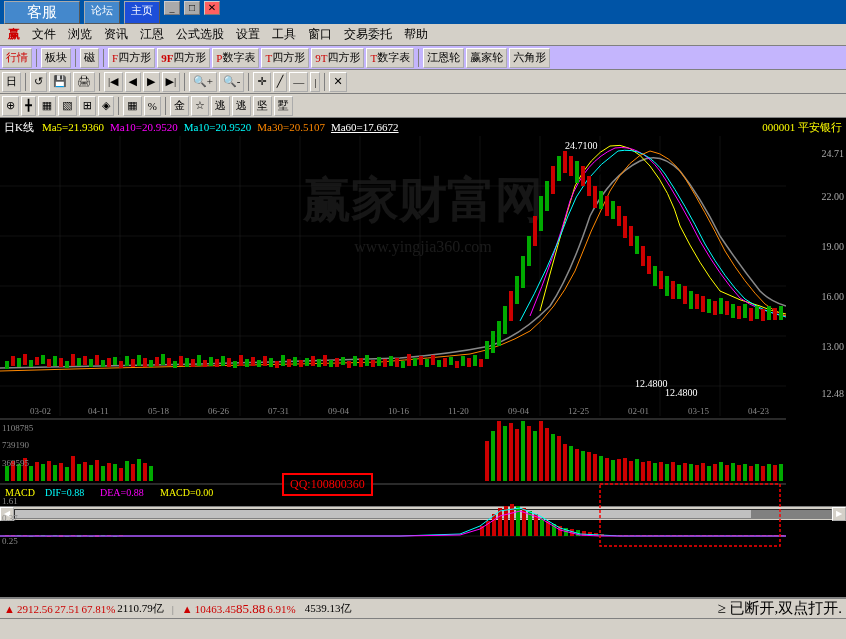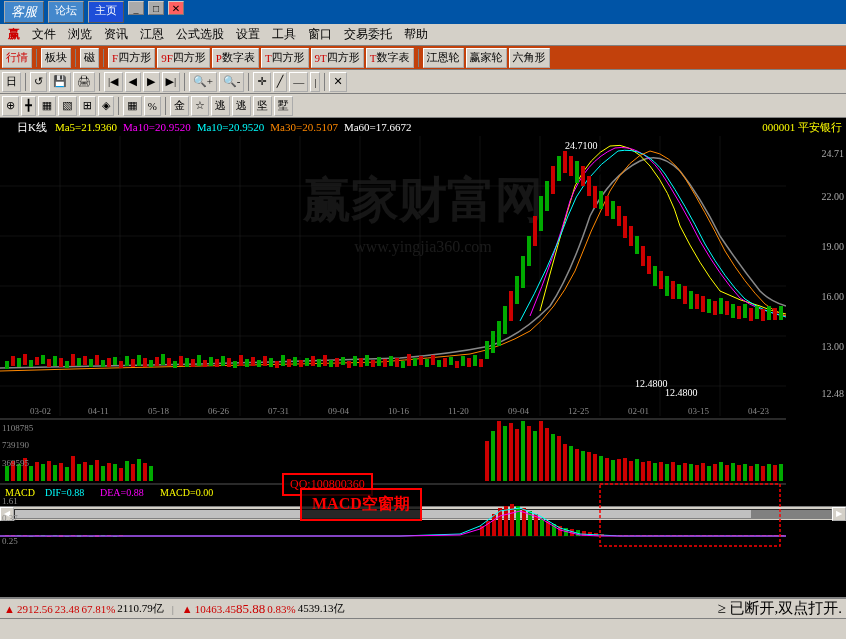--- a/index.html
+++ b/index.html
@@ -7,21 +7,21 @@
     
     
     #titlebar { background: #0054a6; height: 24px; display: flex; align-items: center; justify-content: space-between; padding: 0 4px; color: #fff; font-size: 12px; }
     .win-btn { background: #aaa; color: #000; width: 16px; height: 14px; display: flex; align-items: center; justify-content: center; font-size: 10px; cursor: pointer; border: 1px outset #ccc; }
     
     
     #menubar { background: #d4d0c8; height: 22px; display: flex; align-items: center; padding: 0 2px; border-bottom: 1px solid #808080; }
     .menu-item { padding: 2px 6px; color: #000; font-size: 12px; cursor: pointer; white-space: nowrap; }
     
     
-    .toolbar { background: #c2410c; height: 26px; display: flex; align-items: center; padding: 1px 2px; border-bottom: 1px solid #808080; gap: 2px; flex-wrap: nowrap; overflow: hidden; }
+    .toolbar { background: #c4b5fd; height: 26px; display: flex; align-items: center; padding: 1px 2px; border-bottom: 1px solid #808080; gap: 2px; flex-wrap: nowrap; overflow: hidden; }
     .tb-btn { background: #d4d0c8; border: 1px outset #fff; padding: 1px 3px; font-size: 11px; color: #000; cursor: pointer; white-space: nowrap; height: 20px; display: flex; align-items: center; }
     .tb-sep { width: 1px; height: 18px; background: #808080; margin: 0 2px; }
     
     
     #chart-container { position: relative; background: #000; width: 846px; height: 490px; overflow: hidden; }
     
     
     #chart-labels { position: absolute; top: 0; left: 0; right: 0; height: 20px; background: #000; display: flex; align-items: center; padding: 0 4px; font-size: 11px; color: #fff; z-index: 10; }
     .ma5 { color: #ffff00; }
     .ma10 { color: #ff00ff; }
@@ -46,21 +46,21 @@
     #gann-logo { position: absolute; bottom: 155px; right: 0; width: 65px; height: 65px; background: radial-gradient(circle, #1a6b1a 0%, #0a3a0a 100%); border-radius: 50%; display: flex; flex-direction: column; align-items: center; justify-content: center; color: #ffd700; font-size: 9px; font-weight: bold; border: 2px solid #ffd700; z-index: 15; }
     
     
     #scrollbar { position: absolute; bottom: 42px; left: 0; right: 0; height: 14px; background: #d4d0c8; border-top: 1px solid #808080; display: flex; align-items: center; }
   </style>
 </head>
 <body>
 
 <div id="titlebar">
   <div style="display:flex;gap:4px;margin-right:4px;">
-    <div style="background:#4488cc;border:1px outset #aaa;padding:1px 6px;font-size:13px;cursor:pointer;font-style:italic;">客服</div>
+    <div style="background:#4488cc;border:1px outset #aaa;padding:1px 22px;font-size:15px;cursor:pointer;">客服</div>
     <div style="background:#4488cc;border:1px outset #aaa;padding:1px 6px;font-size:11px;cursor:pointer;">论坛</div>
     <div style="background:#1d4ed8;border:1px outset #aaa;padding:1px 6px;font-size:11px;cursor:pointer;">主页</div>
     <div class="win-btn">_</div>
     <div class="win-btn">□</div>
     <div class="win-btn" style="background:#ff6060;">✕</div>
   </div>
 </div>
 
 <div id="menubar">
   <span class="menu-item" style="color:#cc0000;font-weight:bold;">赢</span>
@@ -77,21 +77,21 @@
 </div>
 
 <div class="toolbar" style="height:24px;">
   <div class="tb-btn" style="color:#cc0000;">行情</div>
   <div class="tb-sep"></div>
   <div class="tb-btn">板块</div>
   <div class="tb-sep"></div>
   <div class="tb-btn">磁</div>
   <div class="tb-sep"></div>
   <div class="tb-btn"><span style="color:#cc0000;">F</span>四方形</div>
-  <div class="tb-btn"><span style="color:#cc0000;">9F</span>四方形</div>
+  <div class="tb-btn"><span style="color:#cc0000;font-weight:bold;">9F</span>四方形</div>
   <div class="tb-btn"><span style="color:#cc0000;">P</span>数字表</div>
   <div class="tb-btn"><span style="color:#cc0000;">T</span>四方形</div>
   <div class="tb-btn"><span style="color:#cc0000;">9T</span>四方形</div>
   <div class="tb-btn"><span style="color:#cc0000;">T</span>数字表</div>
   <div class="tb-sep"></div>
   <div class="tb-btn">江恩轮</div>
   <div class="tb-btn">赢家轮</div>
   <div class="tb-btn">六角形</div>
 </div>
 
@@ -136,27 +136,27 @@
   <div class="tb-btn">逃</div>
   <div class="tb-btn">坚</div>
   <div class="tb-btn">墅</div>
 </div>
 
 <div id="chart-container" style="position:relative;width:846px;height:430px;background:#000;overflow:hidden;">
 
   <div id="watermark">赢家财富网</div>
   <div id="watermark2">www.yingjia360.com</div>
 
-  <div id="chart-labels" style="position:absolute;top:0;left:0;right:0;height:18px;background:#000;display:flex;align-items:center;padding:0 4px;font-size:11px;z-index:10;margin-left:13px;">
+  <div id="chart-labels" style="position:absolute;top:0;left:0;right:0;height:18px;background:#000;display:flex;align-items:center;padding:0 4px;font-size:11px;z-index:10;">
     <span style="color:#fff;margin-right:8px;">日K线</span>
     <span class="ma5" style="margin-right:6px;color:#ffff00;font-size:11px;">Ma5=21.9360</span>
     <span class="ma10" style="margin-right:6px;color:#ff00ff;font-size:11px;">Ma10=20.9520</span>
     <span class="ma10b" style="margin-right:6px;color:#00ffff;font-size:11px;">Ma10=20.9520</span>
     <span class="ma30" style="margin-right:6px;color:#ff8800;font-size:11px;">Ma30=20.5107</span>
-    <span class="ma60" style="margin-right:6px;color:#ffffff;font-size:11px;">Ma60=17.6672</span>
+    <span class="ma60" style="margin-right:6px;color:#ffffff;font-size:11px;text-decoration:underline;">Ma60=17.6672</span>
     <span style="margin-left:auto;color:#ffff00;font-size:11px;">000001 平安银行</span>
   </div>
 
   <svg style="position:absolute;top:18px;left:0;width:786px;height:412px;z-index:5;" viewBox="0 0 786 412">
 
     <line x1="0" y1="50" x2="786" y2="50" stroke="#222" stroke-width="0.5"></line>
     <line x1="0" y1="100" x2="786" y2="100" stroke="#222" stroke-width="0.5"></line>
     <line x1="0" y1="150" x2="786" y2="150" stroke="#222" stroke-width="0.5"></line>
     <line x1="0" y1="200" x2="786" y2="200" stroke="#222" stroke-width="0.5"></line>
     <line x1="0" y1="250" x2="786" y2="250" stroke="#222" stroke-width="0.5"></line>
@@ -526,46 +526,43 @@
     <div style="position:absolute;top:105px;right:2px;color:#aaa;font-size:10px;">19.00</div>
     <div style="position:absolute;top:155px;right:2px;color:#aaa;font-size:10px;">16.00</div>
     <div style="position:absolute;top:205px;right:2px;color:#aaa;font-size:10px;">13.00</div>
     <div style="position:absolute;top:252px;right:2px;color:#aaa;font-size:10px;">12.48</div>
   </div>
 
   <div id="qq-annotation" style="position:absolute;left:282px;top:355px;border:2px solid #ff0000;background:rgba(0,0,0,0.8);color:#ff0000;font-size:12px;padding:2px 6px;z-index:20;">
     <span>QQ:100800360</span>
   </div>
 
-  <div id="macd-annotation" style="position:absolute;left:300px;top:370px;border:2px solid #ff0000;background:rgba(0,0,0,0.8);color:#ff0000;font-size:16px;font-weight:bold;padding:4px 10px;z-index:20;">
-    <span>MACD空窗期</span>
-  </div>
 
 
   <div style="position:absolute;left:635px;top:260px;color:#fff;font-size:10px;z-index:10;">12.4800</div>
 </div>
 
 <div id="scrollbar" style="position:relative;width:846px;height:14px;background:#d4d0c8;border-top:1px solid #808080;display:flex;align-items:center;">
   <div style="width:14px;height:14px;background:#d4d0c8;border:1px outset #fff;display:flex;align-items:center;justify-content:center;font-size:8px;cursor:pointer;">◀</div>
   <div style="flex:1;height:10px;background:#c0c0c0;border:1px inset #808080;position:relative;cursor:pointer;">
     <div style="position:absolute;right:0;width:80px;height:100%;background:#808080;cursor:pointer;"></div>
   </div>
   <div style="width:14px;height:14px;background:#d4d0c8;border:1px outset #fff;display:flex;align-items:center;justify-content:center;font-size:8px;cursor:pointer;">▶</div>
 </div>
 
 <div id="statusbar" style="width:846px;background:#d4d0c8;border-top:2px solid #808080;">
 
   <div style="height:20px;display:flex;align-items:center;padding:0 4px;font-size:11px;border-bottom:1px solid #808080;">
     <span style="color:#cc0000;font-weight:bold;margin-right:2px;">▲</span>
     <span style="color:#cc0000;font-size:11px;">2912.56</span>
-    <span style="color:#cc0000;font-size:11px;margin-left:2px;">23.48</span>
+    <span style="color:#cc0000;font-size:11px;margin-left:2px;">27.51</span>
     <span style="color:#cc0000;font-size:11px;margin-left:2px;">67.81%</span>
     <span style="color:#000;font-size:11px;margin-left:2px;">2110.79亿</span>
     <span style="margin:0 8px;color:#808080;">|</span>
     <span style="color:#cc0000;font-weight:bold;margin-right:2px;">▲</span>
     <span style="color:#cc0000;font-size:11px;">10463.45</span>
     <span style="color:#cc0000;font-size:13px;margin-left:0;">85.88</span>
-    <span style="color:#cc0000;font-size:11px;margin-left:2px;">0.83%</span>
-    <span style="color:#000;font-size:11px;margin-left:2px;">4539.13亿</span>
+    <span style="color:#cc0000;font-size:11px;margin-left:2px;">6.91%</span>
+    <span style="color:#000;font-size:11px;margin-left:9px;">4539.13亿</span>
     <span style="margin-left:auto;color:#000;font-size:15px;">≥ 已断开,双点打开.</span>
   </div>
 
 </div>
 
 </body></html>

